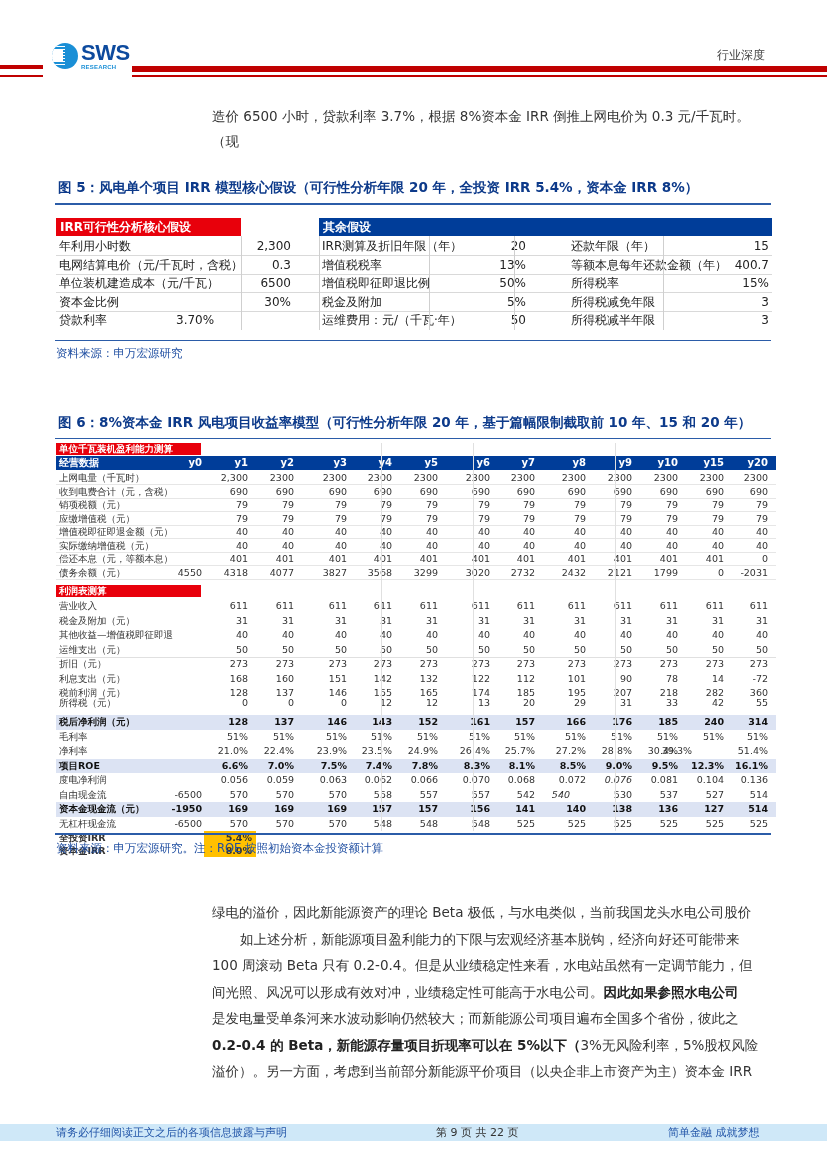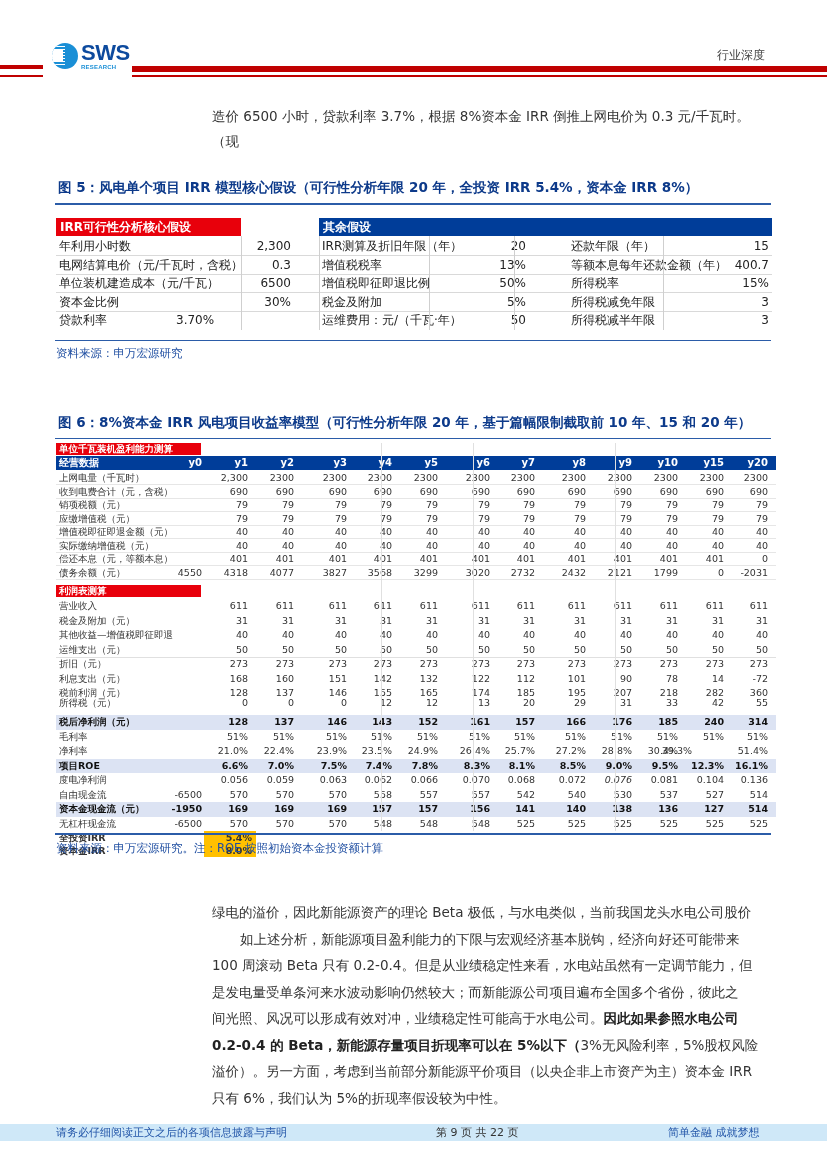--- a/index.html
+++ b/index.html
@@ -500,21 +500,21 @@
     <div class="t6-row" style="top:344.5px;height:14.5px;line-height:14.5px;">
       <span class="t6-lbl">自由现金流</span>
       <span class="t6-v" style="left:100px;">-6500</span>
       <span class="t6-v" style="left:146px;">570</span>
       <span class="t6-v" style="left:192px;">570</span>
       <span class="t6-v" style="left:245px;">570</span>
       <span class="t6-v" style="left:290px;">558</span>
       <span class="t6-v" style="left:336px;">557</span>
       <span class="t6-v" style="left:388px;">557</span>
       <span class="t6-v" style="left:433px;">542</span>
-      <span class="t6-v" style="left:484px;">540</span>
+      <span class="t6-v" style="left:468px;font-style:italic;">540</span>
       <span class="t6-v" style="left:530px;">530</span>
       <span class="t6-v" style="left:576px;">537</span>
       <span class="t6-v" style="left:622px;">527</span>
       <span class="t6-v" style="left:666px;">514</span>
     </div>
     <div class="t6-row hl" style="top:359px;height:14.5px;line-height:14.5px;">
       <span class="t6-lbl">资本金现金流（元）</span>
       <span class="t6-v" style="left:100px;">-1950</span>
       <span class="t6-v" style="left:146px;">169</span>
       <span class="t6-v" style="left:192px;">169</span>
@@ -558,24 +558,23 @@
     <div class="vline" style="left:559px;top:0;height:388px;background:#e0e0e0;"></div>
   </div>
 
 <div class="fig-rule" style="top:833px;"></div>
 <div class="src" style="top:841px;">资料来源：申万宏源研究。注：ROE 按照初始资本金投资额计算</div>
 
 <div class="para" style="top:899px; left:212px; width:560px; line-height:26.5px;">
   <div>绿电的溢价，因此新能源资产的理论 Beta 极低，与水电类似，当前我国龙头水电公司股价</div>
   <div style="padding-left:28px;">如上述分析，新能源项目盈利能力的下限与宏观经济基本脱钩，经济向好还可能带来</div>
   <div>100 周滚动 Beta 只有 0.2-0.4。但是从业绩稳定性来看，水电站虽然有一定调节能力，但</div>
+  <div><span>间光照、风况可以形成有效对冲，业绩稳定性可能高于水电公司。</span><b>因此如果参照水电公司</b></div>
   <div>是发电量受单条河来水波动影响仍然较大；而新能源公司项目遍布全国多个省份，彼此之</div>
-  <div><span>间光照、风况可以形成有效对冲，业绩稳定性可能高于水电公司。</span><b>因此如果参照水电公司</b></div>
   <div><b>0.2-0.4 的 Beta，新能源存量项目折现率可以在 5%以下（</b><span>3%无风险利率，5%股权风险</span></div>
   <div>溢价）。另一方面，考虑到当前部分新能源平价项目（以央企非上市资产为主）资本金 IRR</div>
-  <div>只有 6%，我们认为 5%的折现率假设较为中性。</div>
 </div>
 
 <div class="footer">
   <span style="left:56px;">请务必仔细阅读正文之后的各项信息披露与声明</span>
   <span style="left:436px; color:#333;">第 9 页 共 22 页</span>
   <span style="left:668px;">简单金融 成就梦想</span>
 </div>
 
 </body></html>

